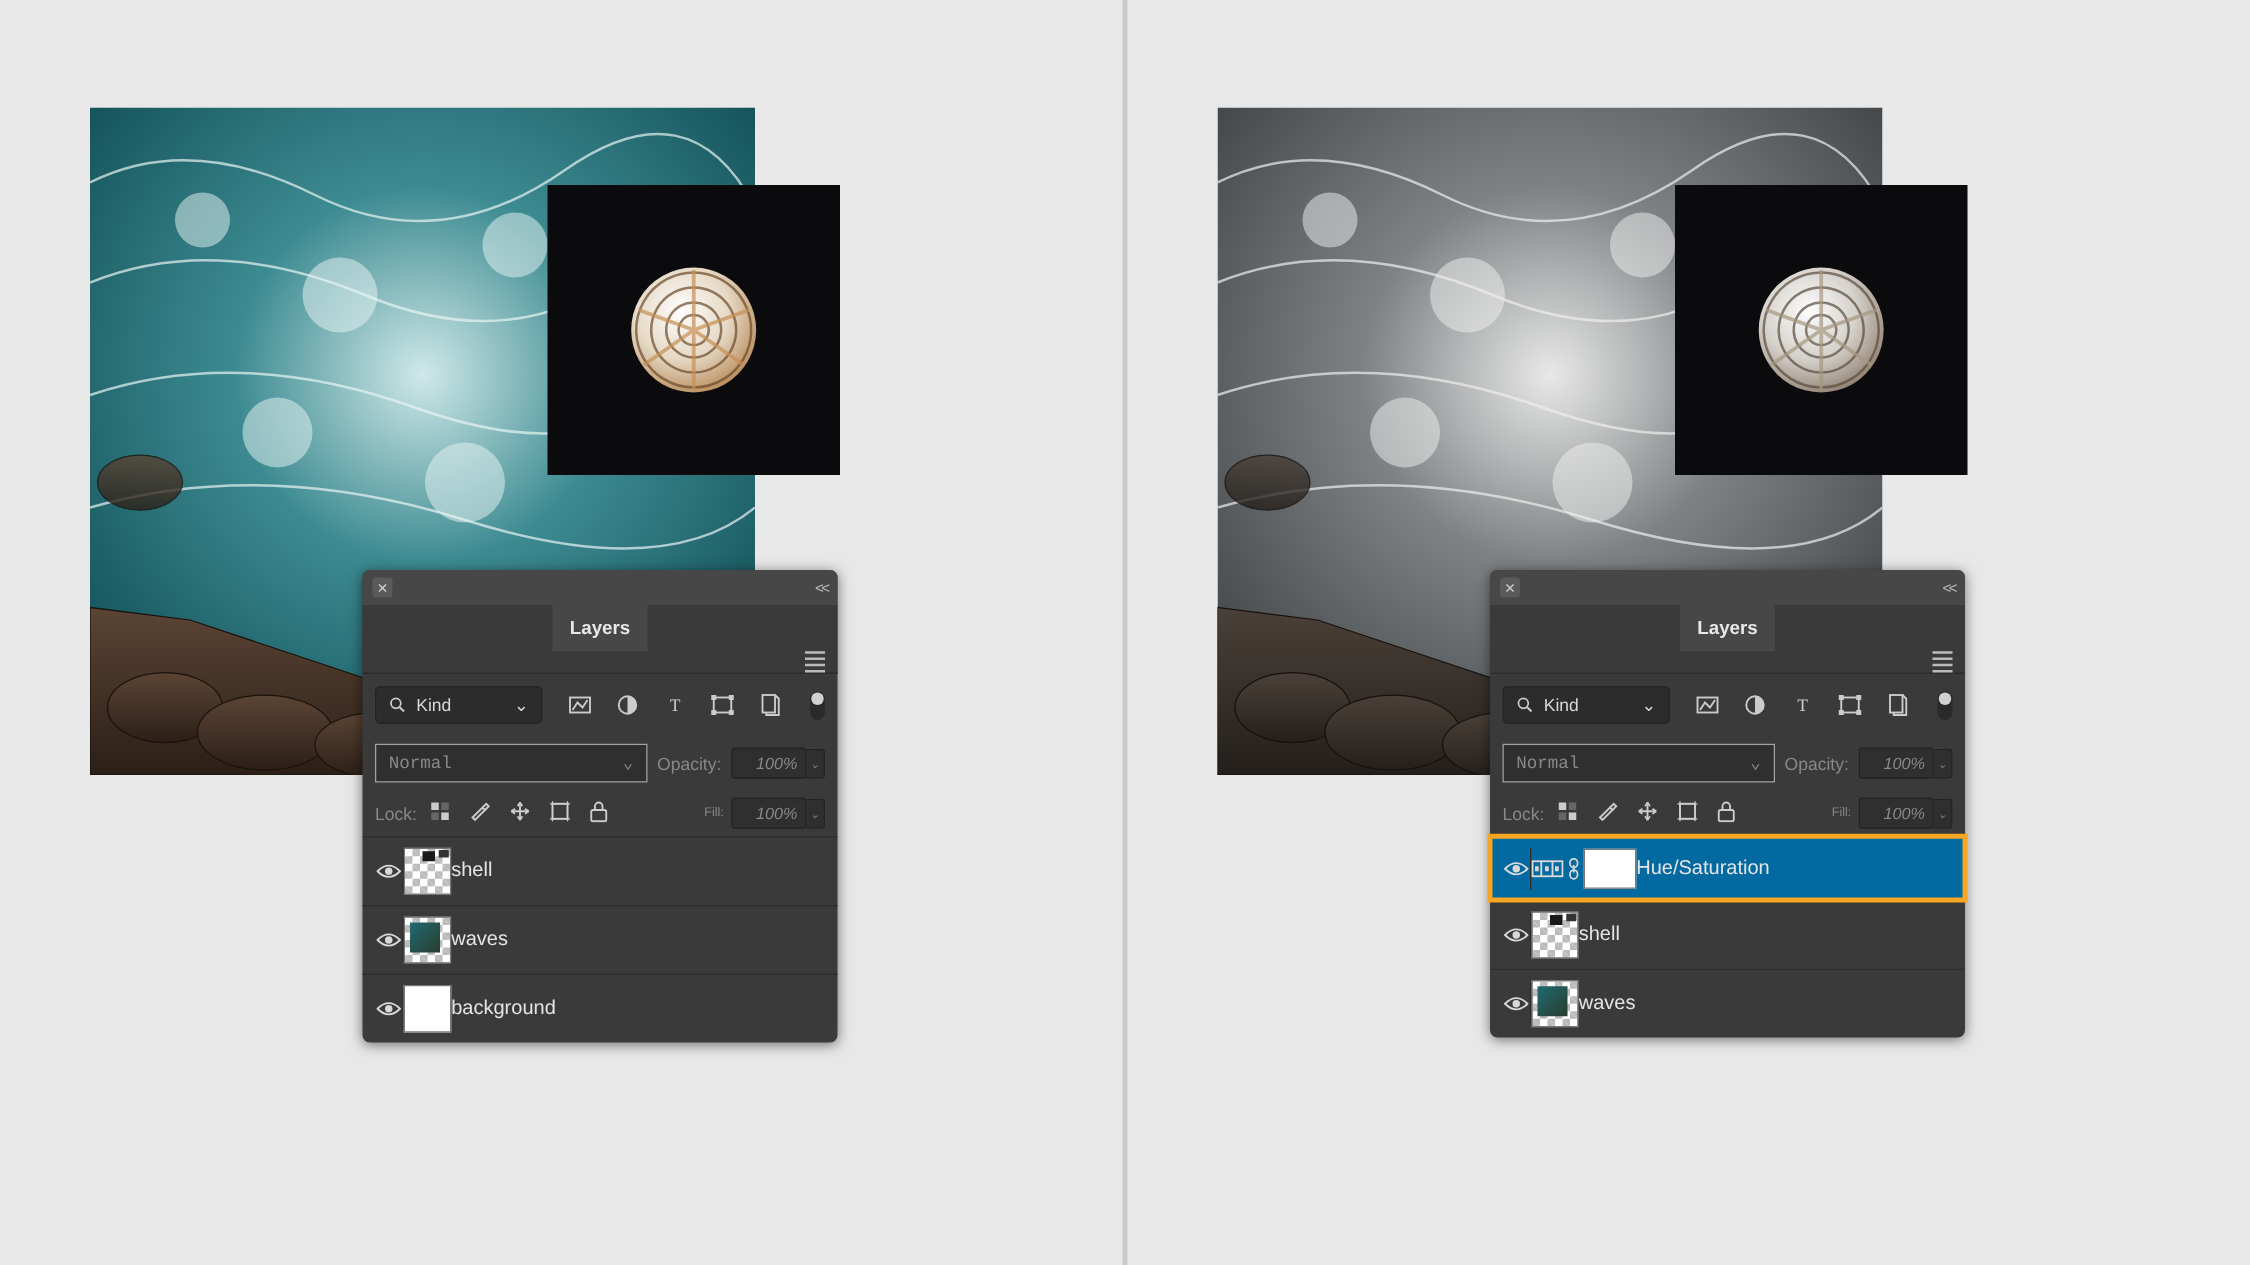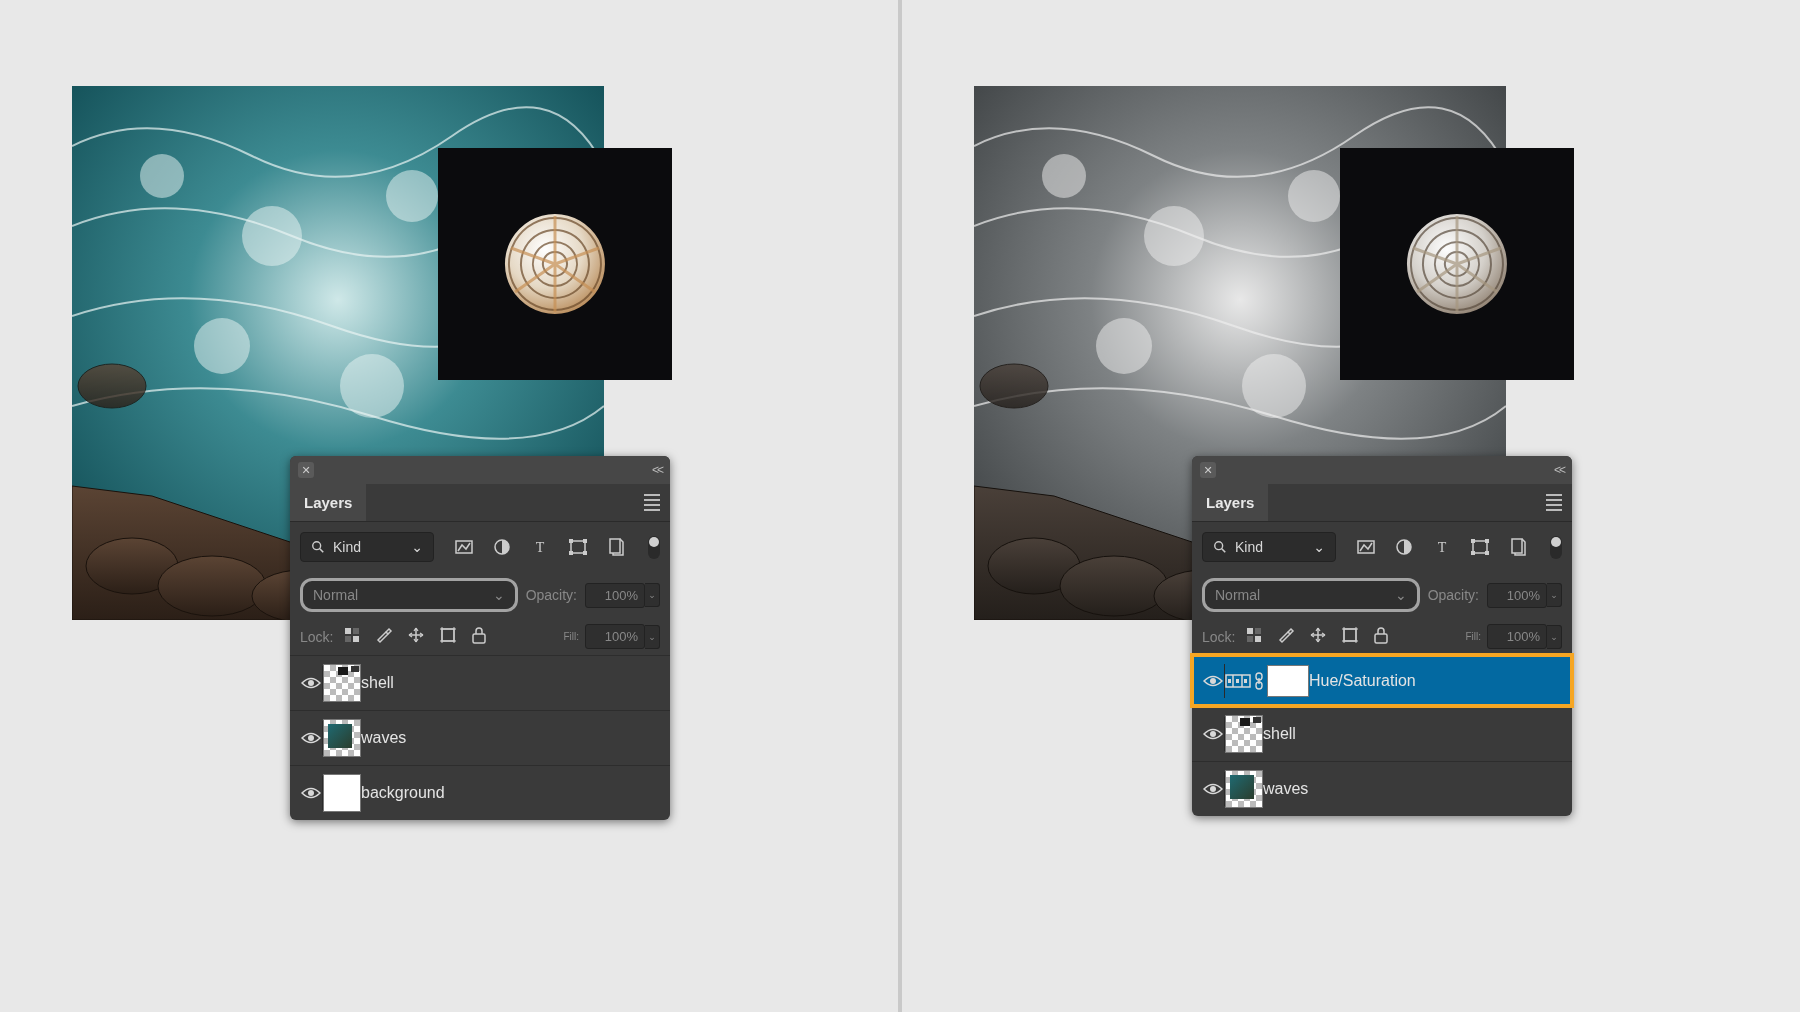--- a/index.html
+++ b/index.html
@@ -8,41 +8,41 @@
   .divider{width:4px;background:#c9c9c9;}
   .canvas-area{position:absolute;left:72px;top:86px;width:532px;height:534px;}
   .waves{position:absolute;inset:0;}
   .shell-box{position:absolute;left:366px;top:62px;width:234px;height:232px;background:#0b0b0d;display:flex;align-items:center;justify-content:center;}
   .shell-box svg{width:120px;height:120px;}
   
   .panel{position:absolute;left:290px;top:456px;width:380px;background:#3a3a3a;border-radius:6px;box-shadow:0 2px 10px rgba(0,0,0,.5);color:#d8d8d8;font-size:14px;}
   .panel-top{display:flex;align-items:center;height:28px;padding:0 8px;background:#474747;border-radius:6px 6px 0 0;}
   .x-btn{width:16px;height:16px;border-radius:3px;background:#5a5a5a;display:flex;align-items:center;justify-content:center;font-size:11px;color:#ccc;cursor:pointer;}
   .collapse{margin-left:auto;font-size:12px;color:#bbb;letter-spacing:-2px;}
-  .tabbar{display:flex;align-items:center;background:#3a3a3a;border-bottom:1px solid #2a2a2a;}
+  .tabbar{display:flex;align-items:center;background:#3a3a3a;border-bottom:1px solid #2a2a2a;flex-direction:column;}
   .tab{padding:10px 14px;background:#474747;font-weight:bold;font-size:15px;color:#e8e8e8;}
   .tab-menu{margin-left:auto;margin-right:10px;display:flex;flex-direction:column;gap:3px;}
   .tab-menu span{display:block;width:16px;height:2px;background:#bbb;}
   .filter-row{display:flex;align-items:center;gap:20px;padding:10px 10px;}
   .kind{display:flex;align-items:center;gap:8px;background:#2c2c2c;border:1px solid #222;border-radius:4px;padding:6px 10px;width:120px;}
   .kind svg{width:14px;height:14px;}
   .kind .chev{margin-left:auto;}
   .ficons{display:flex;align-items:center;gap:18px;color:#ccc;}
   .ficons .ico{width:20px;height:20px;display:flex;align-items:center;justify-content:center;}
   .toggle{width:12px;height:22px;border-radius:6px;background:#2a2a2a;display:flex;align-items:flex-start;justify-content:center;padding-top:1px;margin-left:4px;}
   .toggle .knob{width:10px;height:10px;border-radius:50%;background:#d0d0d0;}
   .blend-row,.lock-row{display:flex;align-items:center;padding:6px 10px;gap:8px;color:#888;}
-  .blend{flex:1;background:#2f2f2f;border:3px solid #a3a3a3;border-radius:12px;padding:6px 10px;display:flex;align-items:center;}
+  .blend{flex:1;background:#2f2f2f;border:1px solid #a3a3a3;border-radius:0;padding:6px 10px;display:flex;align-items:center;font-family:Liberation Mono, monospace;}
   .blend .chev{margin-left:auto;}
   .oplabel,.fill label{font-size:10px;}
   .valbox{background:#2f2f2f;border:1px solid #222;border-radius:3px;padding:4px 6px;width:46px;text-align:right;color:#888;font-size:13px;}
   .mini-chev{width:14px;height:22px;background:#2f2f2f;border:1px solid #222;border-left:none;border-radius:0 3px 3px 0;display:flex;align-items:center;justify-content:center;color:#888;font-size:9px;}
   .lock-row .licons{display:flex;gap:14px;align-items:center;}
   .lock-row .fill{margin-left:auto;display:flex;align-items:center;gap:4px;}
-  .opwrap{display:flex;align-items:center;}
+  .opwrap{display:flex;align-items:center;font-style:italic;}
   .layers-list{}
   .layer{display:flex;align-items:center;padding:8px 10px;border-top:1px solid #2d2d2d;}
   .layer.highlight{outline:4px solid #f6a623;outline-offset:-2px;background:#0369a1;}
   .eye{width:22px;height:22px;display:flex;align-items:center;justify-content:center;color:#d8d8d8;}
   .sep{width:1px;height:34px;background:#2a2a2a;}
   .thumb{width:36px;height:36px;border:1px solid #777;background:#fff;position:relative;overflow:hidden;}
   .thumb.checker{background:
     linear-gradient(45deg,#bbb 25%,transparent 25%,transparent 75%,#bbb 75%),
     linear-gradient(45deg,#bbb 25%,#fff 25%,#fff 75%,#bbb 75%);
     background-size:12px 12px;background-position:0 0,6px 6px;}

